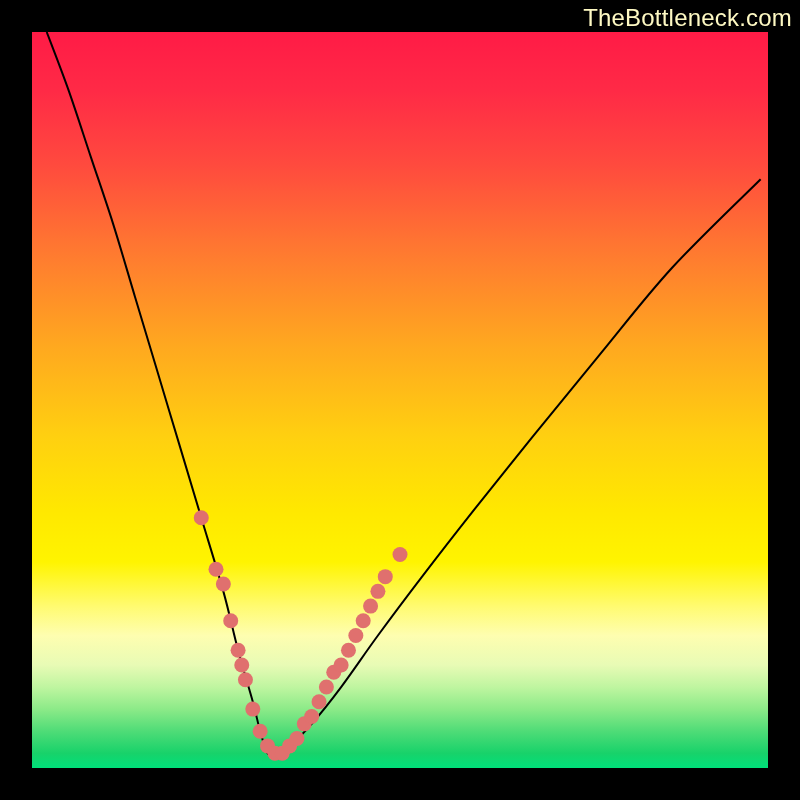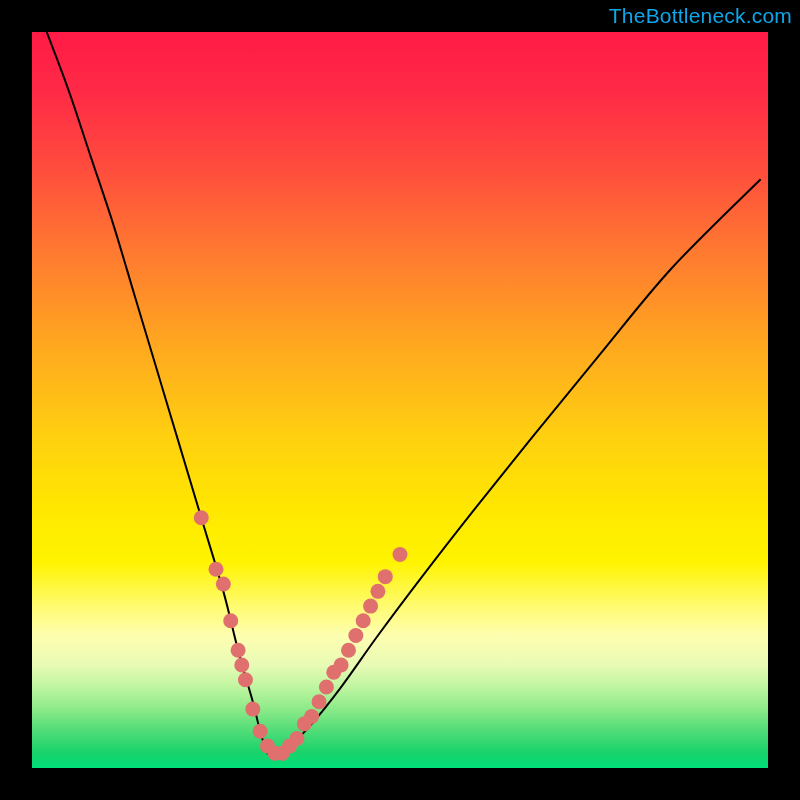--- a/index.html
+++ b/index.html
@@ -50,22 +50,22 @@
       #8cea88 92%,
       #4fdc77 95%,
       #18d26a 98%,
       #00e07a 100%
     );
   }
   .watermark {
     position: absolute;
     top: 4px;
     right: 8px;
-    color: #0ea5e9;
-    font-size: 21px;
+    color: #fef9c3;
+    font-size: 24px;
     font-weight: 400;
     letter-spacing: 0.2px;
   }
   svg.curve {
     position: absolute;
     left: 0;
     top: 0;
     width: 100%;
     height: 100%;
   }

